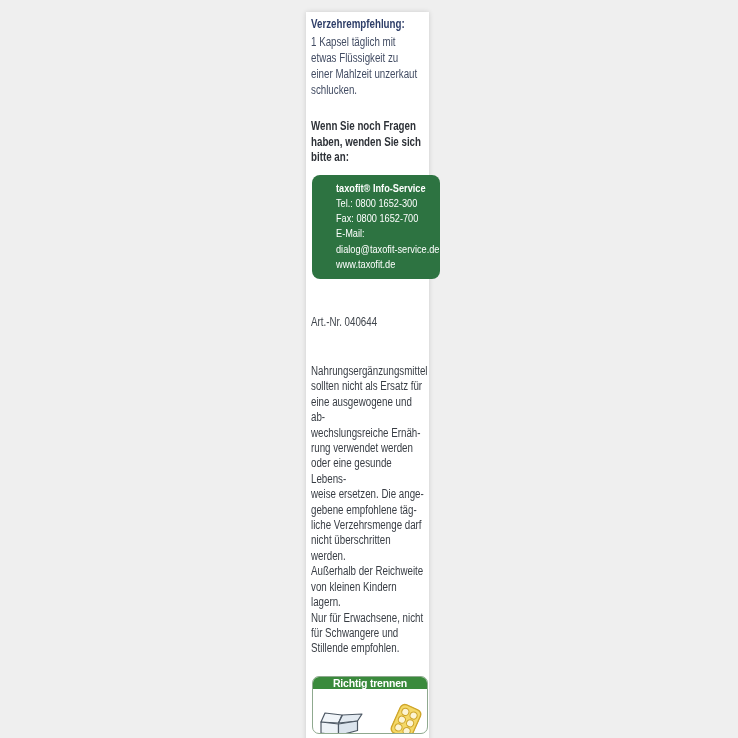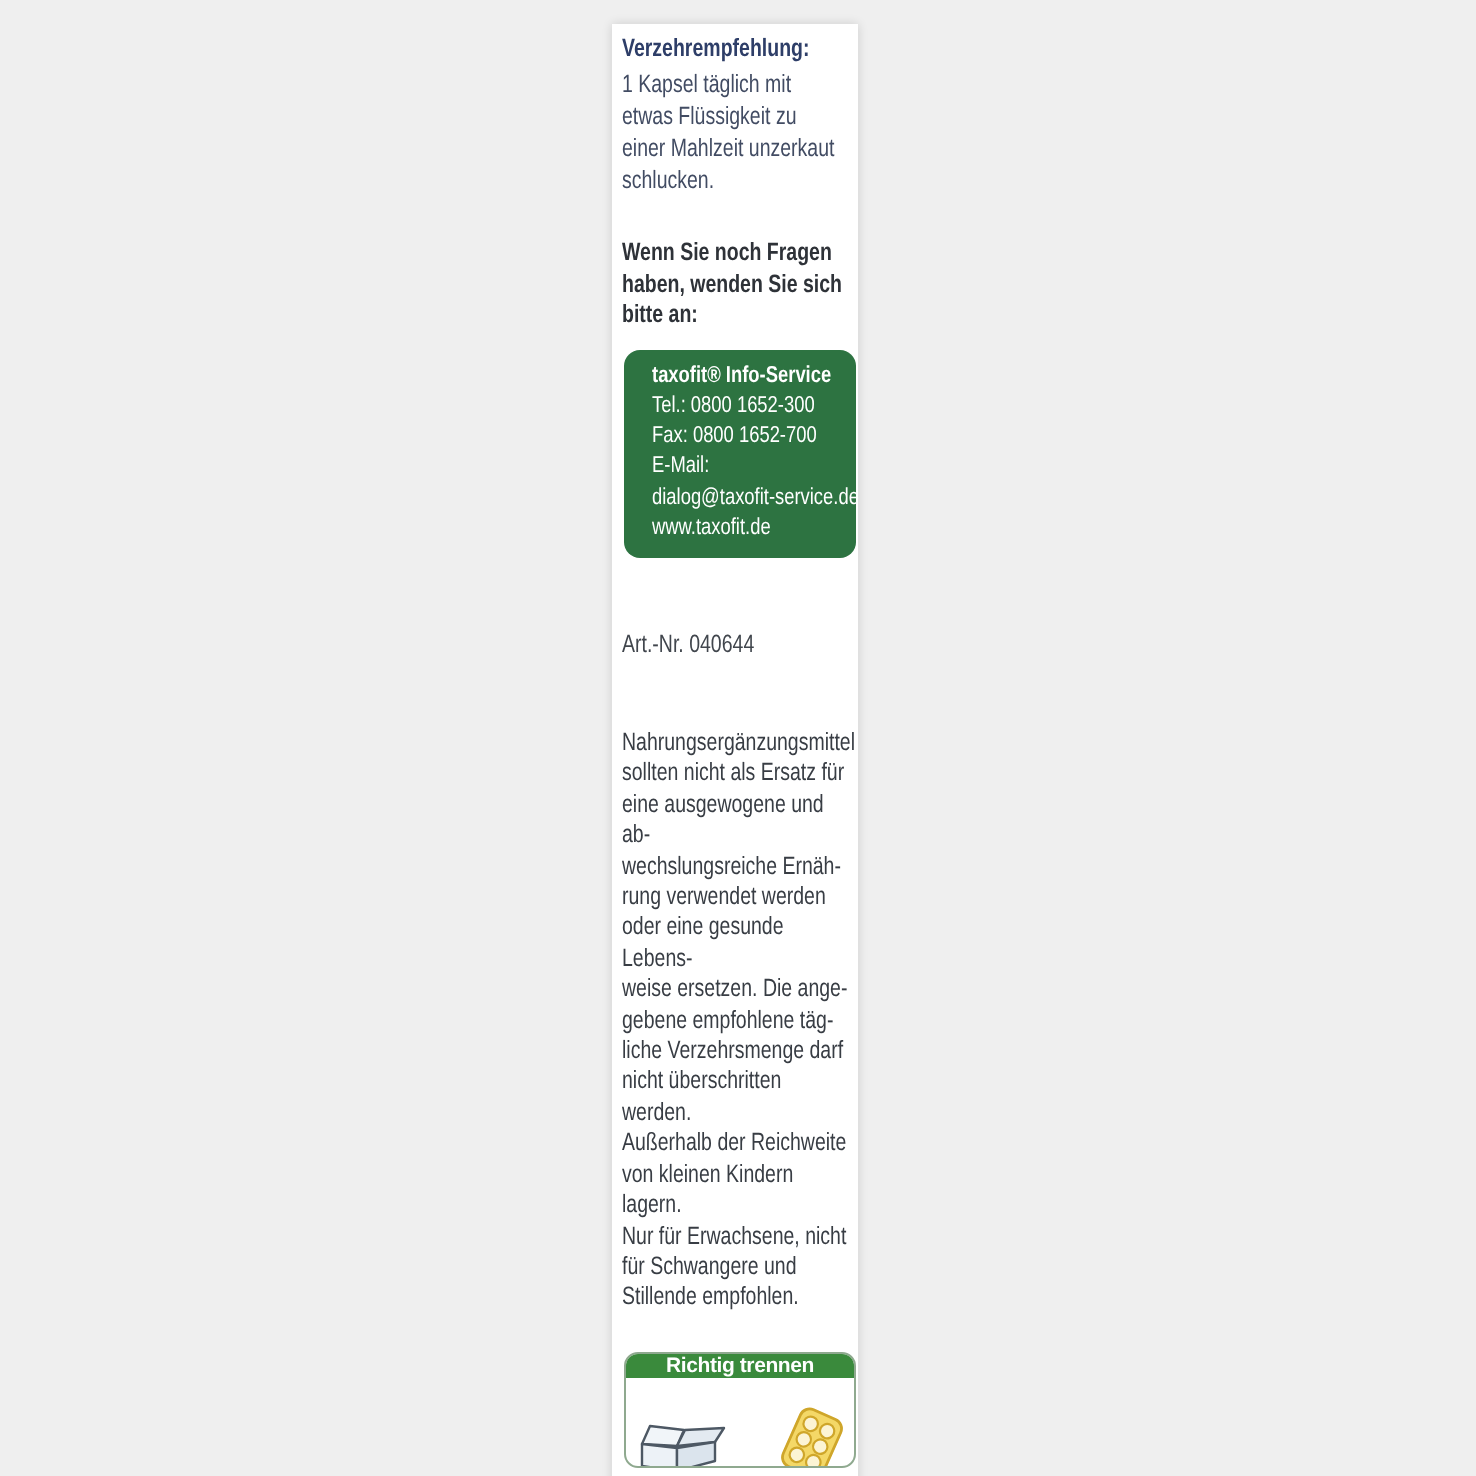--- a/index.html
+++ b/index.html
@@ -29,23 +29,23 @@
   }
   .dosage-text{
     position:absolute;left:5px;top:22px;
     font-size:12.5px;line-height:16px;color:#424c63;
   }
   .contact-intro{
     position:absolute;left:5px;top:107px;
     font-size:12.5px;line-height:15.5px;font-weight:bold;color:#2e3238;
   }
   .info-box{
-    position:absolute;left:6px;top:163px;width:116px;height:104px;
+    position:absolute;left:6px;top:163px;width:128px;height:104px;
     background:#2d7341;border-radius:8px;
-    box-sizing:border-box;padding:7px 0 0 14px;
+    box-sizing:border-box;padding:7px 0 0 24px;
   }
   .info-box-title{
     font-size:11.5px;font-weight:bold;color:#ffffff;
     transform:scaleX(0.80);transform-origin:left top;width:140px;
   }
   .info-box-lines{
     font-size:11.5px;line-height:15.2px;color:#ffffff;
     margin-top:2px;
     transform:scaleX(0.80);transform-origin:left top;width:140px;
     white-space:pre-line;

